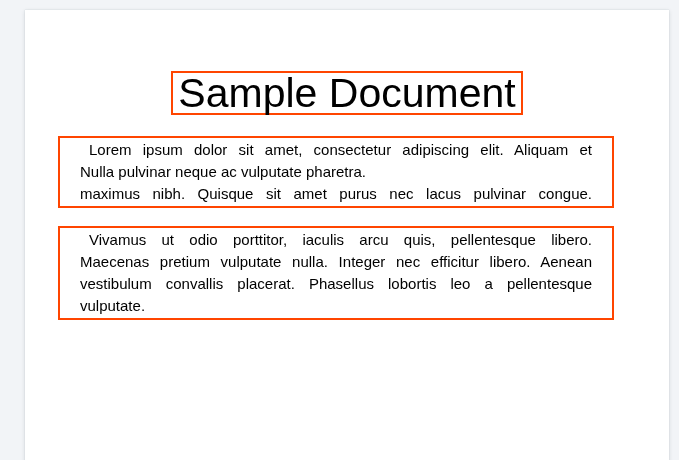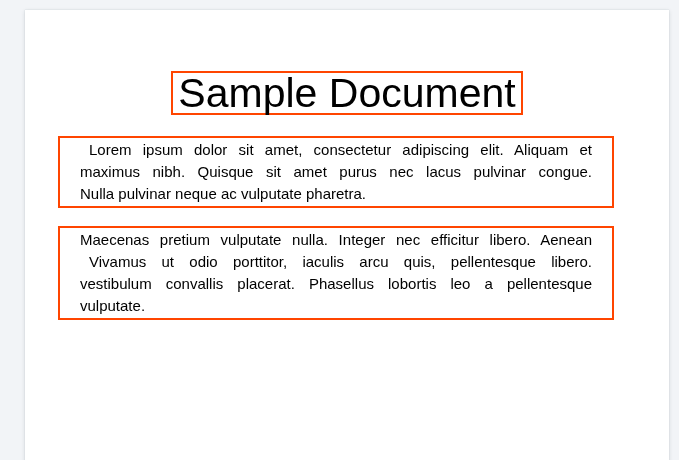--- a/index.html
+++ b/index.html
@@ -93,25 +93,25 @@
 
     <div class="title-row">
       <div class="ann-box title-box">
         <span>Sample Document</span>
       </div>
     </div>
 
 
     <div class="ann-box para-box first">
         <div class="jline first">Lorem ipsum dolor sit amet, consectetur adipiscing elit. Aliquam et</div>
+        <div class="jline last">Nulla pulvinar neque ac vulputate pharetra.</div>
         <div class="jline">maximus nibh. Quisque sit amet purus nec lacus pulvinar congue.</div>
-        <div class="jline last">Nulla pulvinar neque ac vulputate pharetra.</div>
       </div>
 
     <div class="ann-box para-box second">
+        <div class="jline first">Vivamus ut odio porttitor, iaculis arcu quis, pellentesque libero.</div>
         <div class="jline">Maecenas pretium vulputate nulla. Integer nec efficitur libero. Aenean</div>
-        <div class="jline first">Vivamus ut odio porttitor, iaculis arcu quis, pellentesque libero.</div>
         <div class="jline">vestibulum convallis placerat. Phasellus lobortis leo a pellentesque</div>
         <div class="jline last">vulputate.</div>
       </div>
 
   </div>
 </div>
 
 </body></html>

